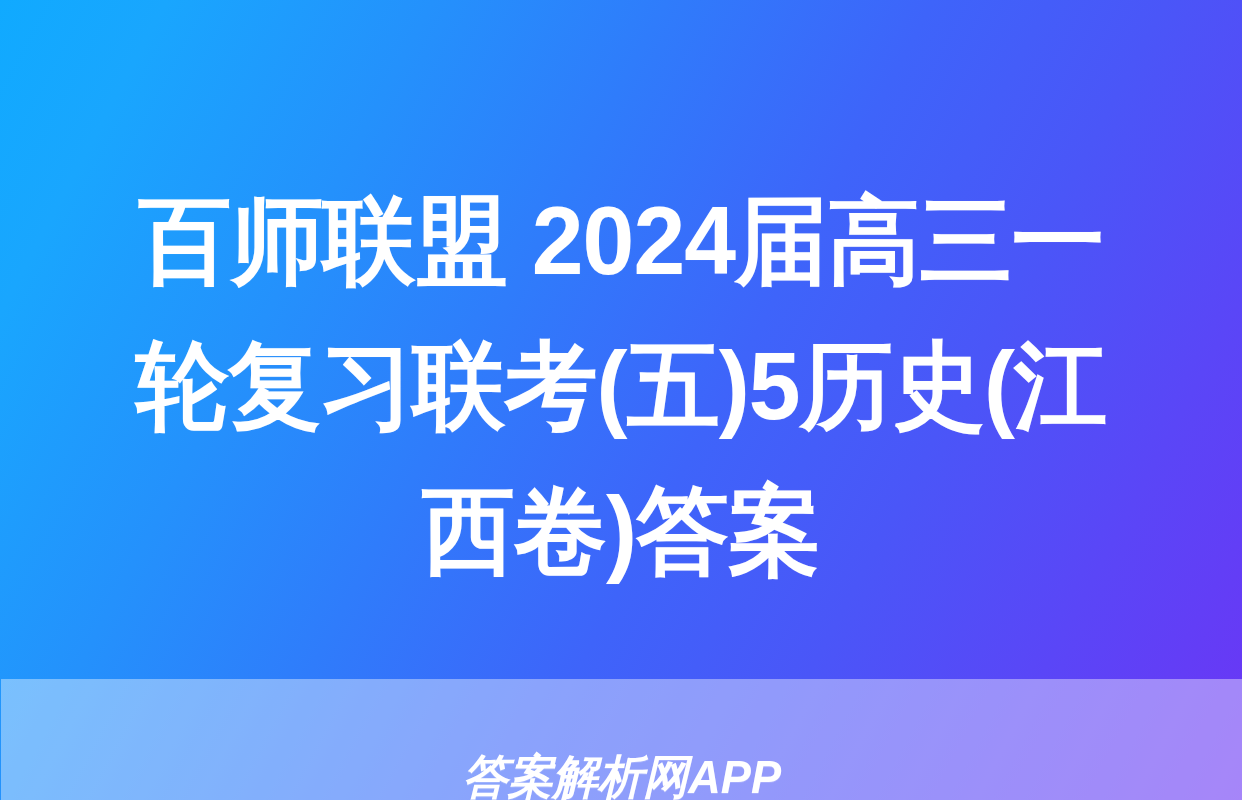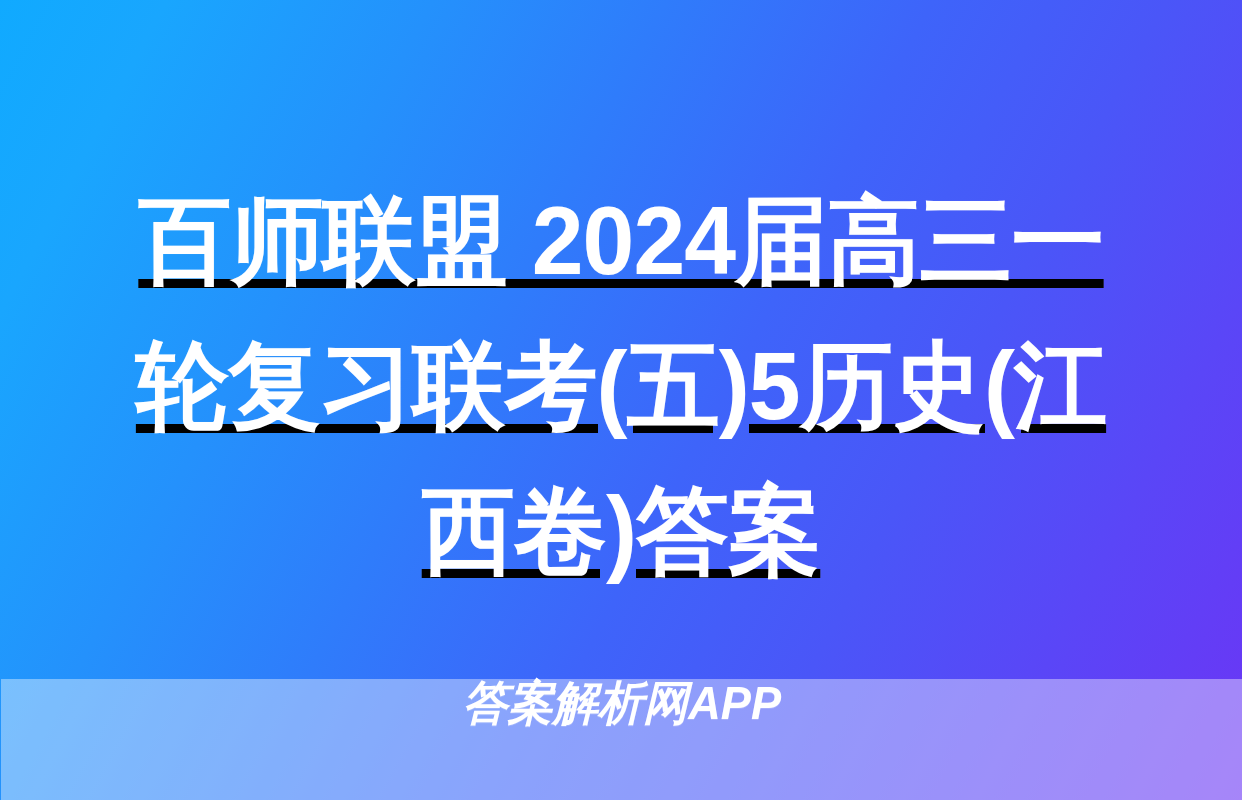--- a/index.html
+++ b/index.html
@@ -29,21 +29,20 @@
 
   
   #title-block {
     position: absolute;
     left: 0;
     right: 0;
     top: 168px;
     padding: 0 104px;
     box-sizing: border-box;
     text-align: center;
-    text-decoration: underline;
   }
 
   #title-text {
     display: block;
     margin: 0;
     color: #ffffff;
     font-size: 96px;
     line-height: 145px;
     font-weight: 700;
     letter-spacing: -1px;
@@ -55,21 +54,21 @@
 
   
   #footer-band {
     position: absolute;
     left: 1px;
     right: 0;
     top: 679px;
     height: 121px;
     background: rgba(255, 255, 255, 0.40);
     display: flex;
-    align-items: flex-start;
+    align-items: flex-end;
     justify-content: center;
   }
 
   #footer-text {
     color: #ffffff;
     font-size: 47px;
     font-weight: 700;
     font-style: italic;
     letter-spacing: 0px;
     line-height: 1;

